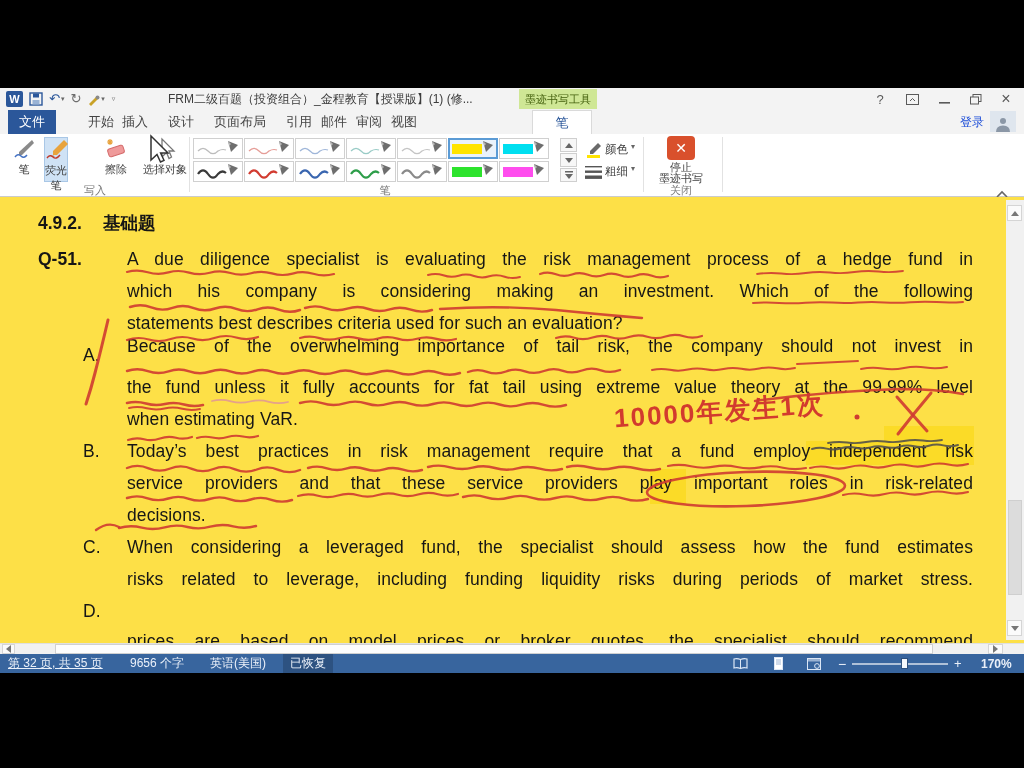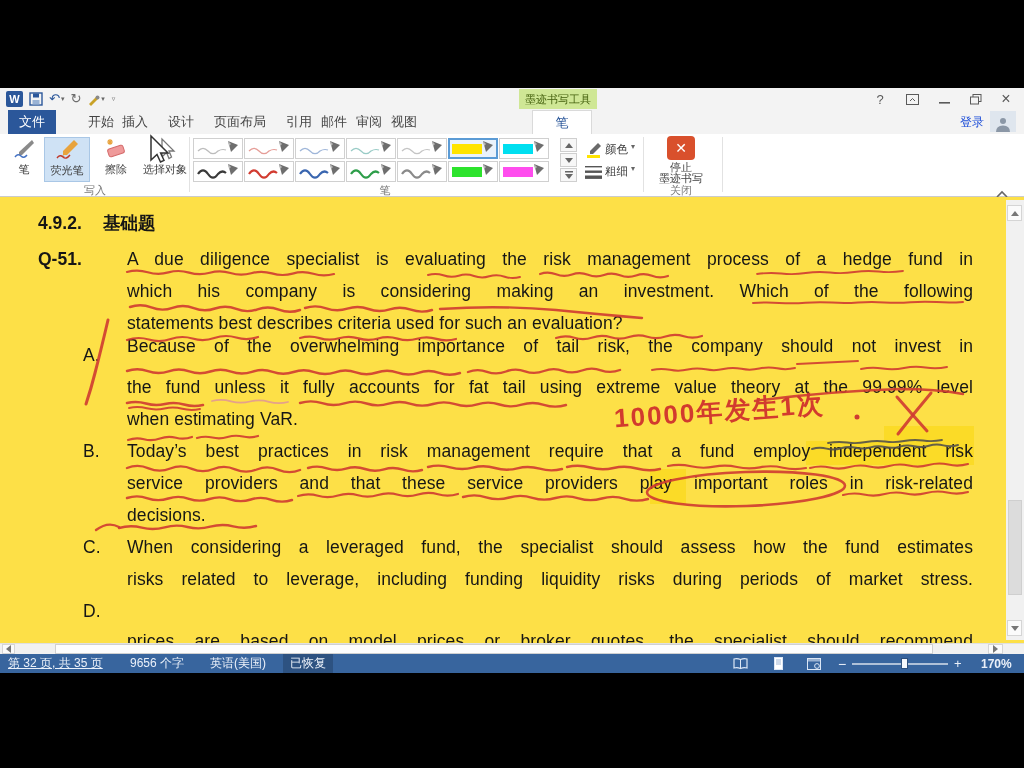--- a/index.html
+++ b/index.html
@@ -98,20 +98,21 @@
         <svg width="13" height="13" viewBox="0 0 13 13">
             <path d="M2,11 L9,4 L11,6 L4,13" fill="#c9a227"></path>
             <circle cx="10.5" cy="4.5" r="2" fill="#8a8a8a"></circle>
           </svg>
         <span class="qcaret">▾</span>
       </div>
       <div class="witem">
           <span class="qcaret">▿</span>
         </div>
     </div>
+    <div id="title-text">FRM二级百题（投资组合）_金程教育【授课版】(1) (修...</div>
     <div id="inkchip">墨迹书写工具</div>
     <div class="wctrl" style="right:132px;">?</div>
     <div class="wctrl" style="right:100px;">
       <svg width="13" height="11" viewBox="0 0 13 11">
           <rect x="0.5" y="0.5" width="12" height="10" fill="none" stroke="#5a5a5a"></rect>
           <path d="M4,7 L6.5,4.5 L9,7" fill="none" stroke="#5a5a5a"></path>
         </svg>
     </div>
     <div class="wctrl" style="right:68px;">
       <svg width="11" height="11" viewBox="0 0 11 11">
@@ -149,21 +150,21 @@
 
   <div id="ribbon">
 
     <div class="rbtn" style="left:6px;width:36px;">
       <svg width="24" height="24" viewBox="0 0 24 24">
           <path d="M20,3 L22,6 L10,18 L7,18 L7,15 Z" fill="#8a8a8a"></path>
           <path d="M3,20 q3,-4 6,-1 q3,3 6,-1" fill="none" stroke="#4472c4" stroke-width="1.5"></path>
         </svg>
       <span>笔</span>
     </div>
-    <div class="rbtn sel" style="left:44px;width:46px;height:45px;">
+    <div class="rbtn sel" style="left:44px;width:24px;height:45px;">
       <svg width="24" height="24" viewBox="0 0 24 24">
           <path d="M19,2 L23,6 L12,17 L8,17 L8,13 Z" fill="#e8a33d"></path>
           <path d="M8,17 L6,19 L10,19 Z" fill="#caa06a"></path>
           <path d="M2,20 q3,-4 6,-1 q3,3 7,-2" fill="none" stroke="#c0392b" stroke-width="1.4"></path>
         </svg>
       <span>荧光笔</span>
     </div>
     <div class="rbtn" style="left:96px;width:40px;">
       <svg width="24" height="24" viewBox="0 0 24 24">
           <g transform="rotate(-18 12 14)">

